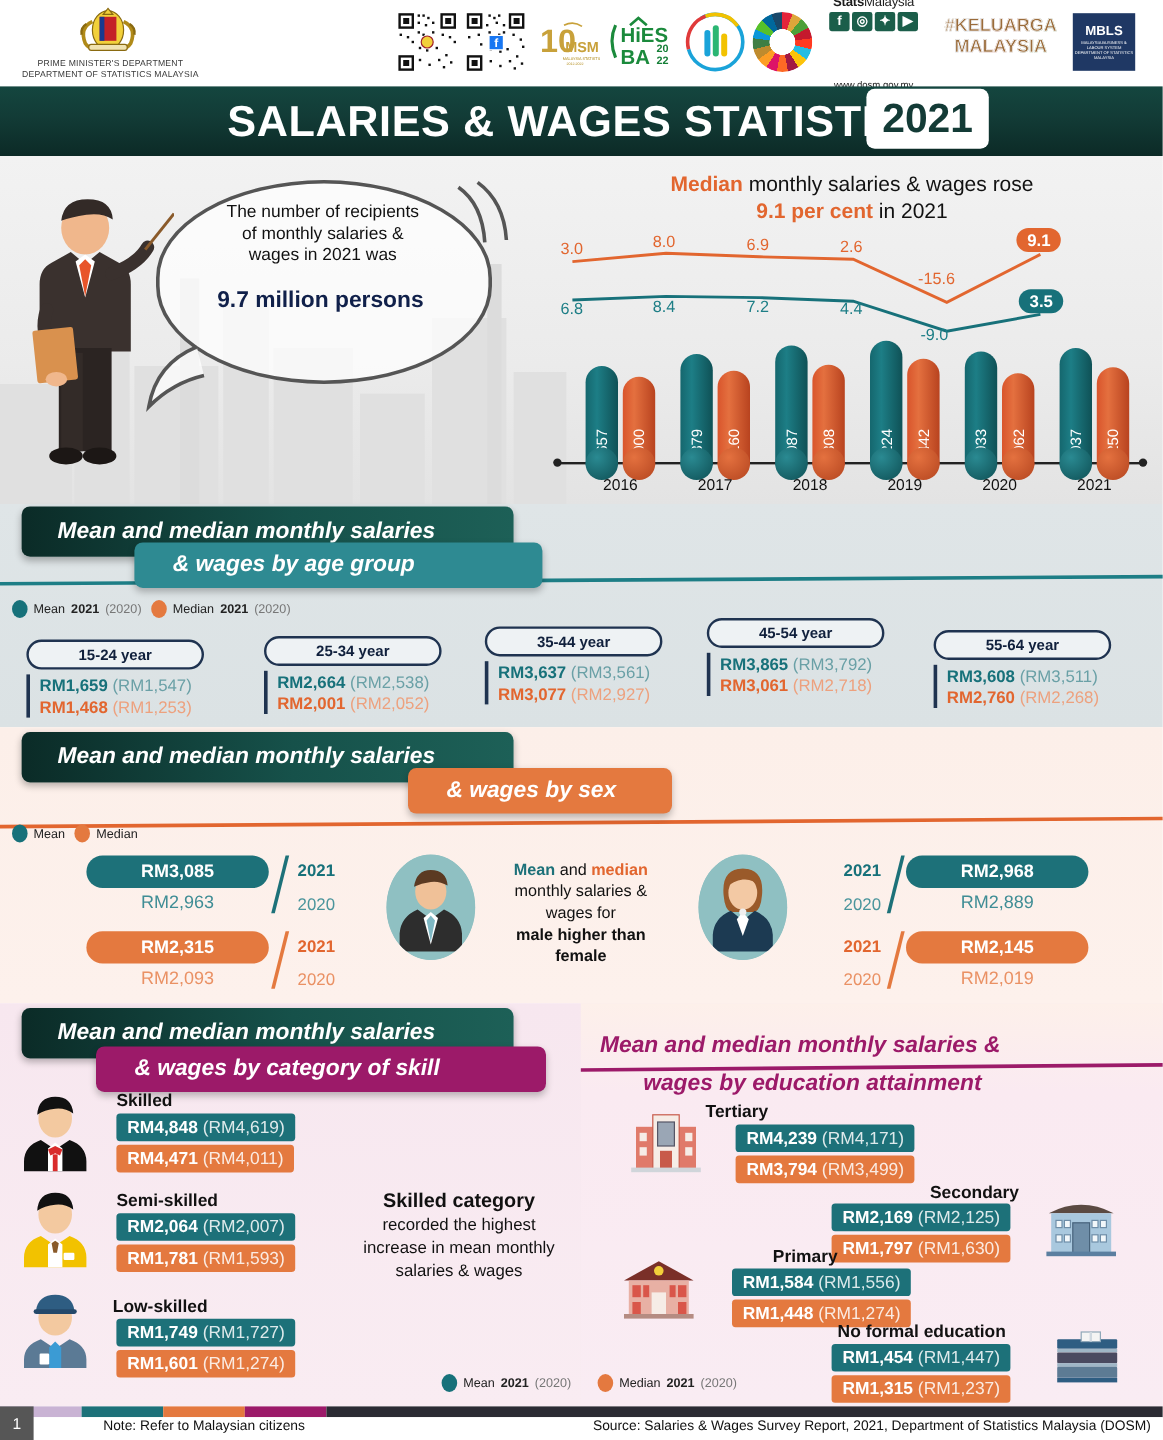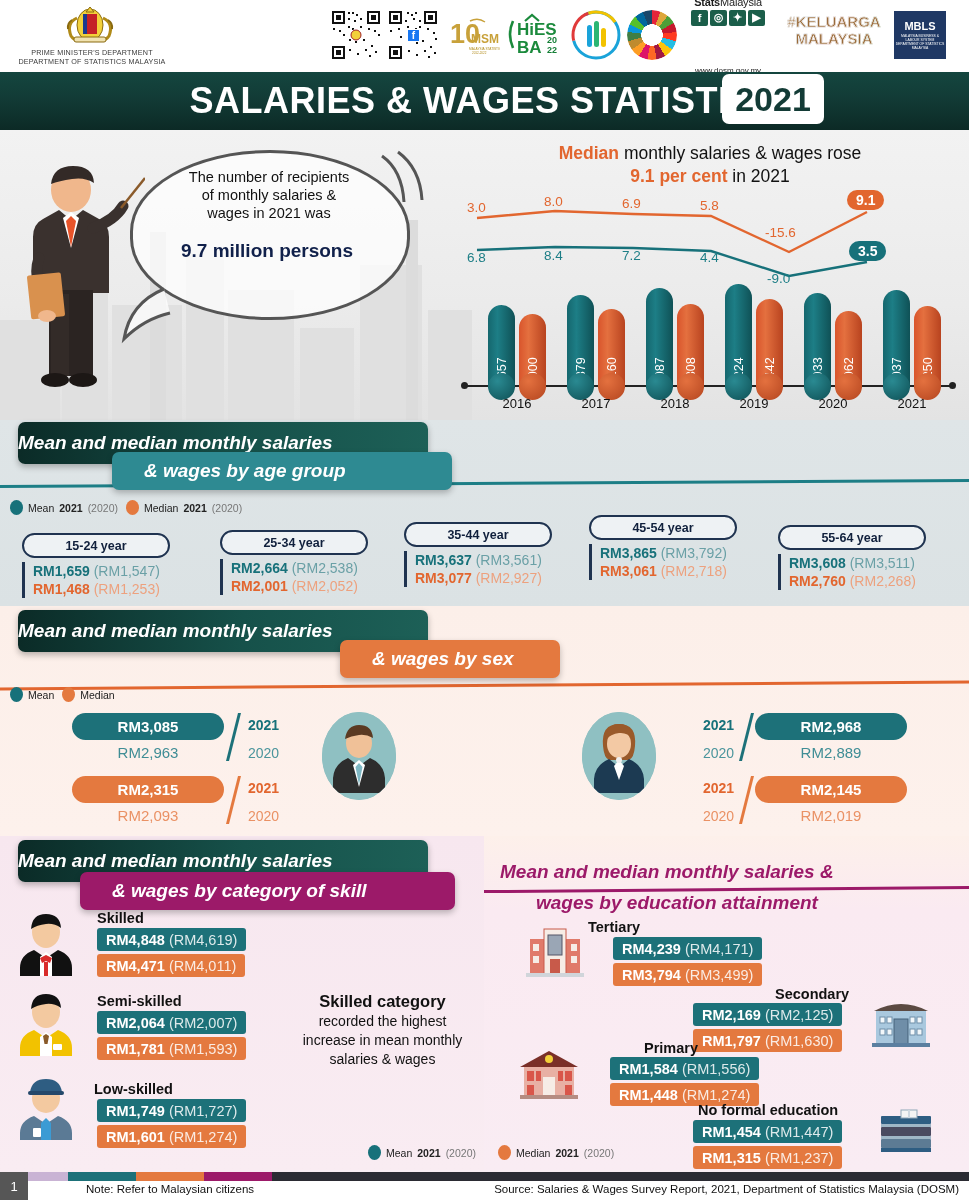--- a/index.html
+++ b/index.html
@@ -87,21 +87,21 @@
   .pill { position:absolute; border-radius:11px; color:#fff; font-size:14px; font-weight:bold;
       padding:2px 9px; }
   .pill.m { background:#17717a; }
   .pill.d { background:#e2662f; }
   .clegend { position:absolute; left:455px; top:288px; width:510px; height:28px;
       display:flex; align-items:center; justify-content:center; gap:11px; font-size:11.5px; color:#111;}
 
   
   .banner-dark { position:absolute; background:linear-gradient(90deg,#0b2b27,#16514a 55%,#1d6057);
      border-radius:7px; color:#fff; font-weight:bold; font-style:italic; font-size:19px;
-     display:flex; align-items:center; box-shadow:0 3px 6px rgba(0,0,0,.28); }
+     display:flex; align-items:center; padding-left:30px; box-shadow:0 3px 6px rgba(0,0,0,.28); }
   .banner-sub { position:absolute; border-radius:7px; color:#fff; font-weight:bold; font-style:italic;
      font-size:19px; display:flex; align-items:center; padding-left:32px; box-shadow:0 3px 6px rgba(0,0,0,.25); }
 
   
   .sec-age { position:absolute; left:0; top:420px; width:969px; height:186px;
      background:linear-gradient(180deg,#dfe5e7 0%,#dbe2e4 100%); }
   .sec-age .toprule { position:absolute; left:0; top:62px; width:969px; height:3px; background:#1d7e86;
      transform:rotate(-.35deg); }
   .legend-sm { position:absolute; display:flex; align-items:center; gap:8px; font-size:10.5px; color:#222; }
   .legend-sm span { display:inline-flex; align-items:center; gap:5px; }
@@ -393,21 +393,21 @@
       </div>
 
       <svg width="510" height="120" viewBox="0 0 510 120">
         <polyline points="22,28 100,21 178,24 256,26 334,62 412,22" fill="none" stroke="#e2662f" stroke-width="2.4"></polyline>
         <polyline points="22,60 100,57 178,58 256,61 334,86 412,72" fill="none" stroke="#17717a" stroke-width="2.4"></polyline>
       </svg>
 
       <div class="pct d" style="left:12px;  top:62px;">3.0</div>
       <div class="pct d" style="left:89px;  top:56px;">8.0</div>
       <div class="pct d" style="left:167px; top:58px;">6.9</div>
-      <div class="pct d" style="left:245px; top:60px;">5.8</div>
+      <div class="pct d" style="left:245px; top:60px;">2.6</div>
       <div class="pct d" style="left:310px; top:87px;">-15.6</div>
       <div class="pill d" style="left:392px; top:52px;">9.1</div>
 
       <div class="pct m" style="left:12px;  top:112px;">6.8</div>
       <div class="pct m" style="left:89px;  top:110px;">8.4</div>
       <div class="pct m" style="left:167px; top:110px;">7.2</div>
       <div class="pct m" style="left:245px; top:112px;">4.4</div>
       <div class="pct m" style="left:312px; top:133px;">-9.0</div>
       <div class="pill m" style="left:394px; top:103px;">3.5</div>
 
@@ -580,20 +580,27 @@
     <svg viewBox="0 0 74 88" width="74" height="88">
       <ellipse cx="37" cy="44" rx="37" ry="44" fill="#8fc0c2"></ellipse>
       <ellipse cx="37" cy="31" rx="13" ry="15" fill="#f0c198"></ellipse>
       <path d="M23 27 q2 -14 14 -14 q13 0 14 13 q-7 -4 -14 -3 q-8 1 -14 4z" fill="#5b3a22"></path>
       <path d="M26 46 l11 8 l11 -8 q14 6 15 20 v15 h-52 v-15 q1 -14 15 -20z" fill="#2d2d2d"></path>
       <path d="M37 48 l-6 5 l6 22 l6 -22z" fill="#fff"></path>
       <path d="M37 51 l-3.5 4 l3.5 18 l3.5 -18z" fill="#7fb8c4"></path>
     </svg>
   </div>
 
+  <div class="midtxt">
+    <span class="m">Mean</span><span> and </span><span class="d">median</span><br>
+    <span>monthly salaries &amp;</span><br>
+    <span>wages for</span><br>
+    <b>male higher than</b><br>
+    <b>female</b>
+  </div>
 
   <div class="avatar" style="left:582px; top:712px;">
     <svg viewBox="0 0 74 88" width="74" height="88">
       <ellipse cx="37" cy="44" rx="37" ry="44" fill="#8fc0c2"></ellipse>
       <path d="M21 34 q-2 -22 16 -22 q18 0 16 22 q-1 12 -6 14 h-20 q-5 -2 -6 -14z" fill="#9a5a2a"></path>
       <ellipse cx="37" cy="32" rx="12" ry="14" fill="#f3c9a4"></ellipse>
       <path d="M23 28 q2 -16 14 -16 q13 0 14 15 q-6 -7 -14 -6 q-8 1 -14 7z" fill="#9a5a2a"></path>
       <path d="M27 47 l10 8 l10 -8 q14 6 15 20 v14 h-50 v-14 q1 -14 15 -20z" fill="#1c3a52"></path>
       <path d="M37 48 l-5 6 l5 14 l5 -14z" fill="#fff"></path>
       <circle cx="37" cy="48" r="3" fill="#f0f0f0"></circle>

